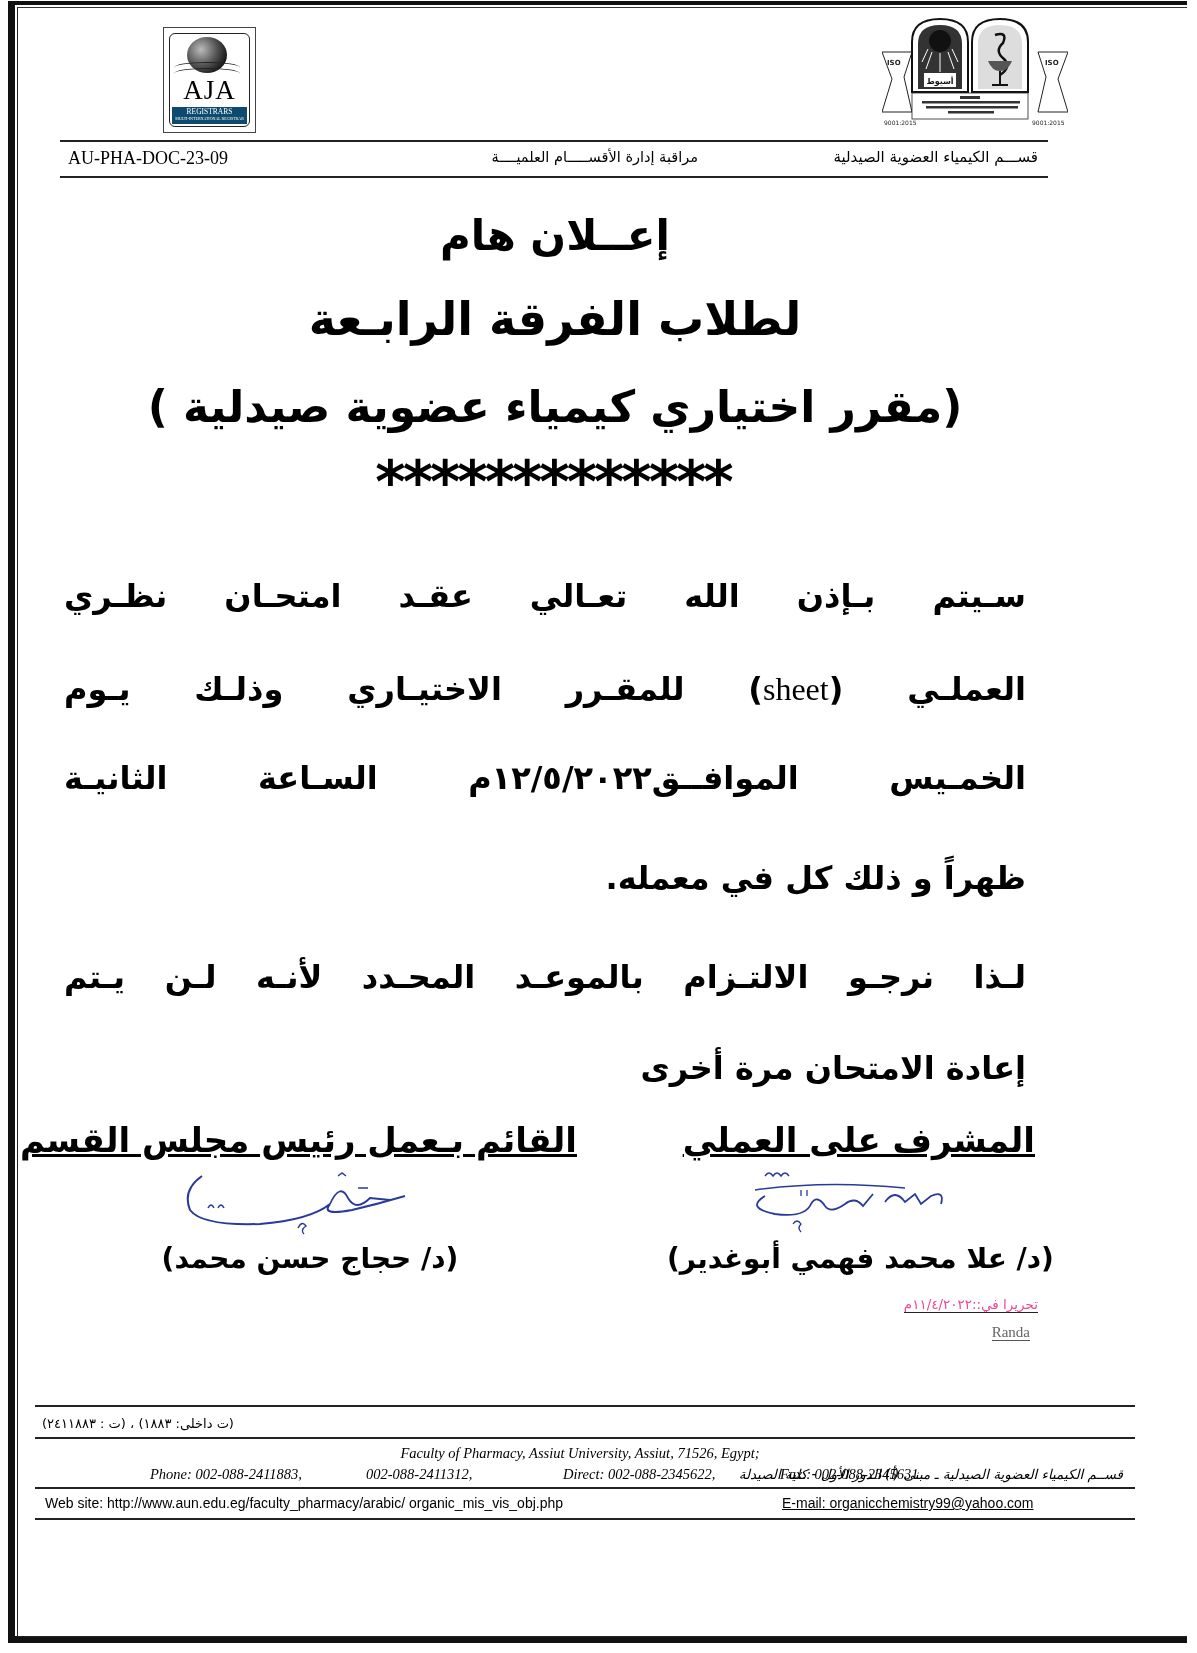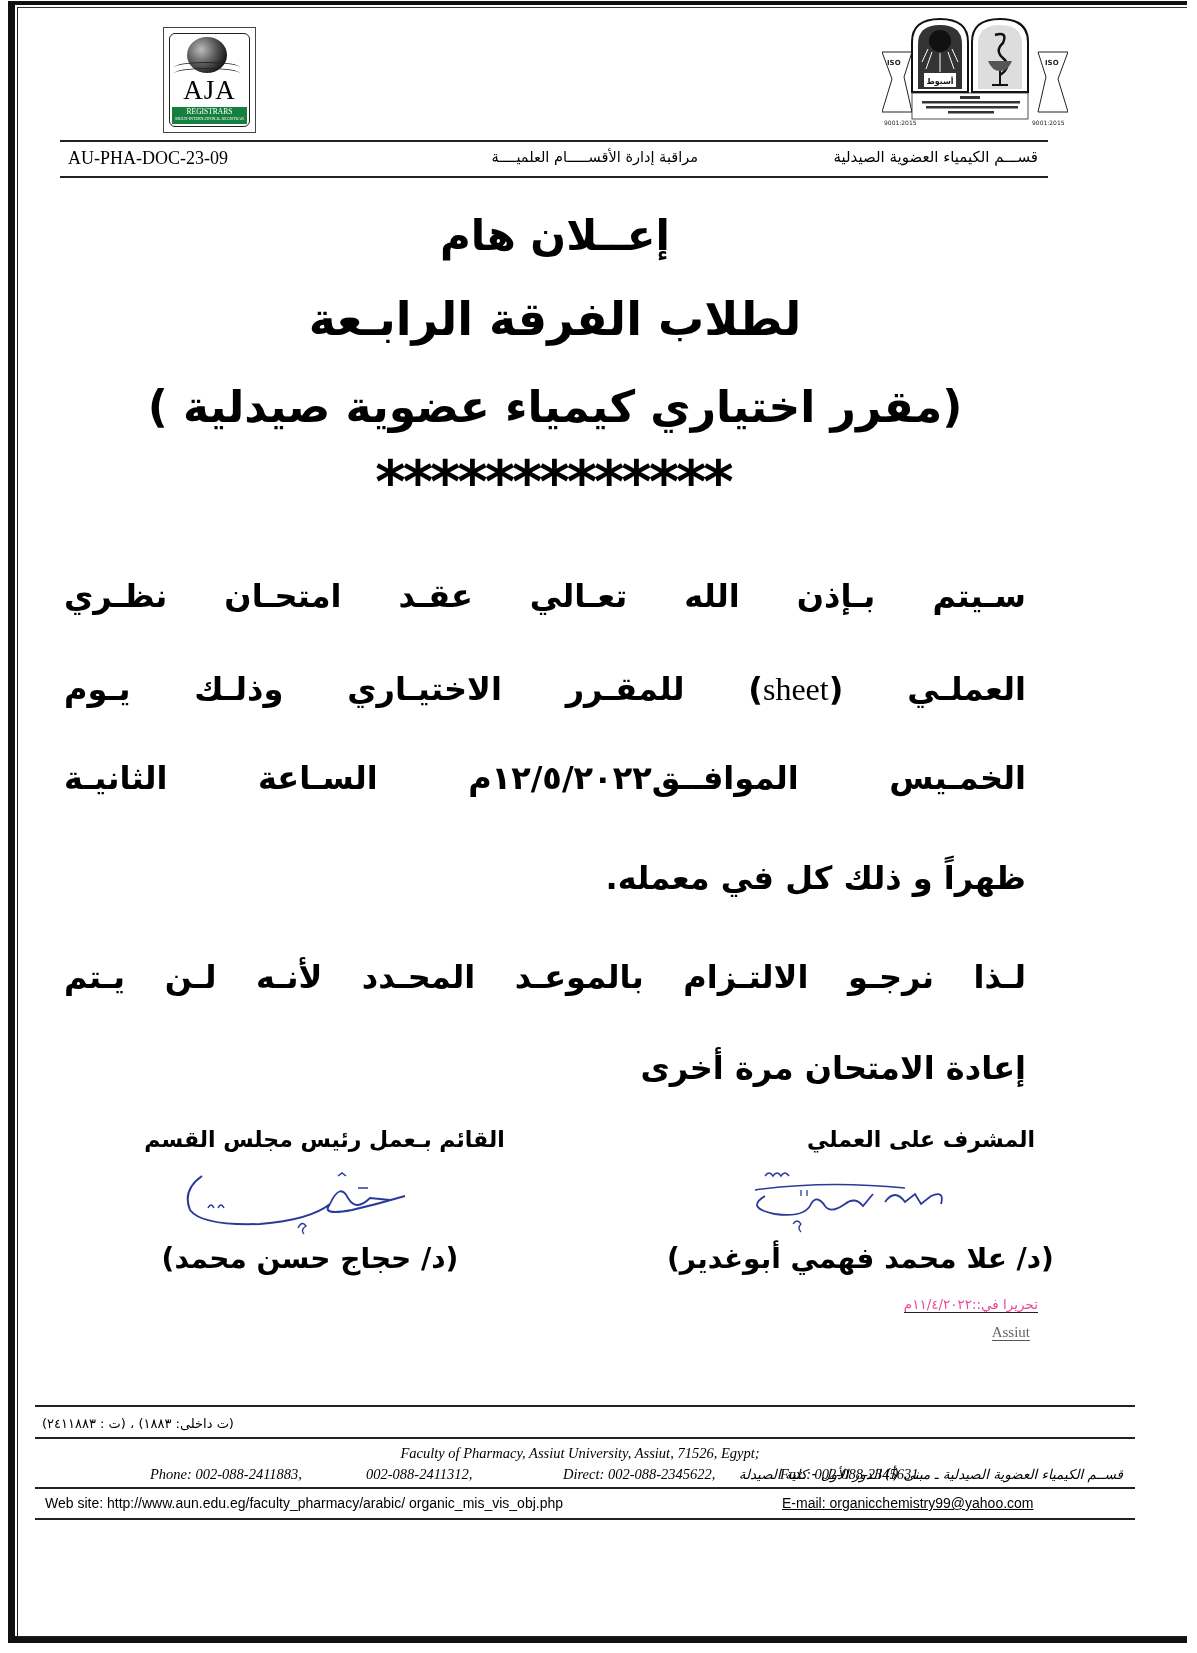--- a/index.html
+++ b/index.html
@@ -6,21 +6,21 @@
   body { width: 1197px; height: 1653px; position: relative; overflow: hidden; font-family: "DejaVu Serif", serif; color: #000; }
   .page-border-outer { position: absolute; left: 8px; top: 1px; width: 1179px; height: 1642px; border-left: 7px solid #111; border-top: 4px solid #111; border-bottom: 7px solid #111; border-right: none; box-sizing: border-box; }
   .page-border-inner { position: absolute; left: 17px; top: 7px; width: 1170px; height: 1630px; border-left: 1.5px solid #222; border-top: 1.5px solid #333; border-bottom: 1.5px solid #222; box-sizing: border-box; }
 
   
   .logo-aja { position: absolute; left: 163px; top: 27px; width: 93px; height: 106px; border: 1.5px solid #444; box-sizing: border-box; background: #fff; }
   .logo-aja .frame { position: absolute; left: 5px; top: 5px; right: 5px; bottom: 5px; border: 1.5px solid #222; border-radius: 6px; }
   .logo-aja .globe { position: absolute; left: 23px; top: 9px; width: 40px; height: 36px; border-radius: 50%; background: radial-gradient(circle at 35% 35%, #bbb 0%, #555 45%, #111 80%); }
   .logo-aja .swoosh { position: absolute; left: 10px; width: 66px; height: 10px; border-top: 1.5px solid #222; border-radius: 50%; }
   .logo-aja .aja-text { position: absolute; left: 0; right: 0; top: 49px; text-align: center; font-family: "Liberation Serif", serif; font-size: 27px; line-height: 27px; font-weight: normal; letter-spacing: 1px; }
-  .logo-aja .reg-bar { position: absolute; left: 8px; right: 8px; top: 79px; height: 17px; background: #15803d; color: #fff; text-align: center; font-family: "Liberation Serif", serif; font-size: 7.5px; line-height: 9px; }
+  .logo-aja .reg-bar { position: absolute; left: 8px; right: 8px; top: 79px; height: 17px; background: #0c4a6e; color: #fff; text-align: center; font-family: "Liberation Serif", serif; font-size: 7.5px; line-height: 9px; }
   .logo-aja .reg-bar small { display: block; font-size: 4px; line-height: 6px; }
 
   .logo-uni { position: absolute; left: 882px; top: 17px; width: 186px; height: 112px; }
   .logo-uni svg { width: 100%; height: 100%; }
 
   .hdr-line { position: absolute; left: 60px; width: 988px; height: 1.5px; background: #222; }
   .hdr-code { position: absolute; left: 68px; top: 148px; font-family: "Liberation Serif", serif; font-size: 18px; line-height: 20px; }
   .hdr-ar-mid { position: absolute; left: 438px; top: 146px; width: 260px; text-align: right; direction: rtl; font-family: "DejaVu Sans", sans-serif; font-size: 14.5px; line-height: 22px; }
   .hdr-ar-right { position: absolute; left: 770px; top: 146px; width: 268px; text-align: right; direction: rtl; font-family: "DejaVu Sans", sans-serif; font-size: 15px; line-height: 22px; }
 
@@ -37,21 +37,21 @@
   .right { text-align: right; }
   .b1 { top: 564px; }
   .b2 { top: 657px; }
   .b3 { top: 746px; }
   .b4 { top: 846px; }
   .b5 { top: 945px; }
   .b6 { top: 1036px; }
   .latin { font-family: "Liberation Serif", serif; font-weight: normal; unicode-bidi: isolate; direction: ltr; display: inline-block; }
 
   
-  .sig-title { position: absolute; direction: rtl; font-family: "DejaVu Sans", sans-serif; font-weight: bold; font-size: 22px; line-height: 44px; white-space: nowrap; }
+  .sig-title { position: absolute; direction: rtl; font-family: "DejaVu Sans", sans-serif; font-weight: bold; font-size: 34px; line-height: 44px; white-space: nowrap; text-decoration: underline; }
   .sig-title.left { left: 72px; top: 1118px; width: 505px; text-align: center; }
   .sig-title.right { left: 730px; top: 1118px; width: 305px; text-align: right; }
   .sig-name { position: absolute; direction: rtl; font-family: "DejaVu Sans", sans-serif; font-weight: bold; font-size: 28px; line-height: 44px; white-space: nowrap; }
   .sig-name.left { left: 150px; top: 1237px; width: 320px; text-align: center; }
   .sig-name.right { left: 648px; top: 1237px; width: 425px; text-align: center; }
   .signature { position: absolute; }
   .signature svg { width: 100%; height: 100%; }
 
   .date-line { position: absolute; left: 840px; top: 1294px; width: 198px; direction: rtl; text-align: right; font-family: "DejaVu Sans", sans-serif; font-size: 13.5px; line-height: 20px; color: #ec4899; }
   .date-line span { border-bottom: 1px solid #222; }
@@ -164,21 +164,21 @@
     <path d="M20,28 Q0,40 30,46 Q60,50 66,36 Q72,26 80,38 Q86,46 100,36 Q110,28 118,38 L128,26" fill="none" stroke="#2a3a9a" stroke-width="1.8"></path>
     <path d="M140,34 Q150,20 160,34 L170,26 L176,36 L186,28 Q200,22 196,36" fill="none" stroke="#2a3a9a" stroke-width="1.8"></path>
     <path d="M56,22 l0,6 M62,22 l0,6 M48,56 q4,-6 8,0 q-4,4 0,8" fill="none" stroke="#2a3a9a" stroke-width="1.3"></path>
   </svg>
 </div>
 
 <div class="sig-name left">(د/ حجاج حسن محمد)</div>
 <div class="sig-name right">(د/ علا محمد فهمي أبوغدير)</div>
 
 <div class="date-line"><span>تحريرا في::١١/٤/٢٠٢٢م</span></div>
-<div class="typist"><span>Assiut</span></div>
+<div class="typist"><span>Randa</span></div>
 
 <div class="ft-line" style="top:1405px; height:1.5px;"></div>
 <div class="ft-ar-right">قســم الكيمياء العضوية الصيدلية ـ مبنى (أ) الدور الأول  - كلية الصيدلة</div>
 <div class="ft-ar-left">(ت داخلى: ١٨٨٣) ، (ت : ٢٤١١٨٨٣)</div>
 <div class="ft-line" style="top:1437px; height:1.5px;"></div>
 <div class="ft-address">Faculty of Pharmacy, Assiut University, Assiut, 71526, Egypt;</div>
 <div class="ft-phones">
   <span style="left:0;">Phone: 002-088-2411883,</span>
   <span style="left:216px;">002-088-2411312,</span>
   <span style="left:413px;">Direct: 002-088-2345622,</span>

